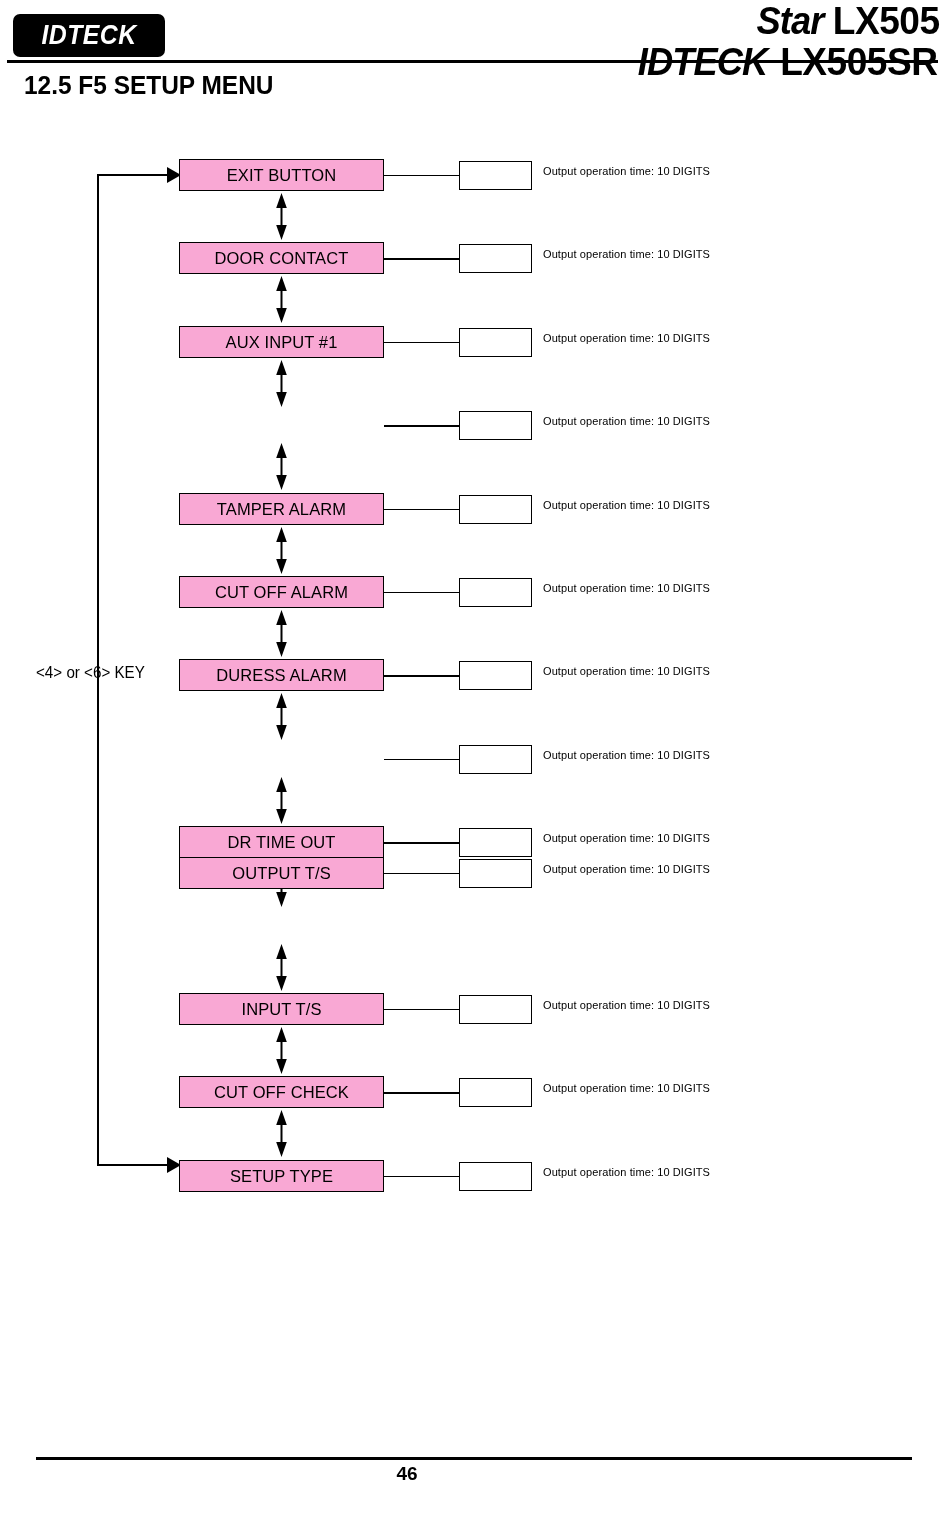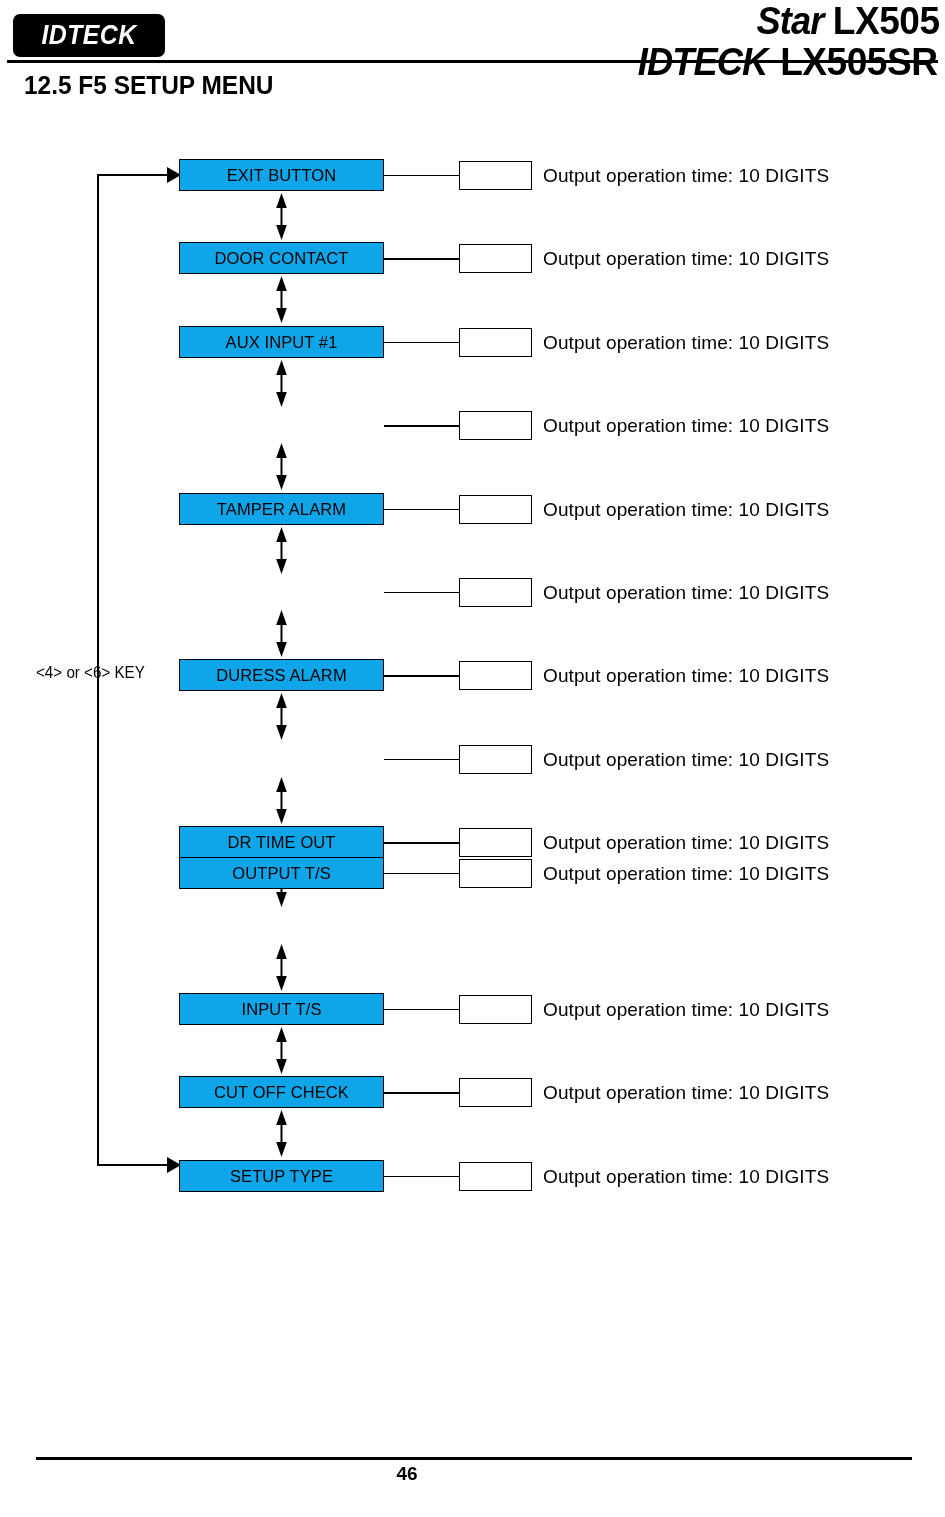--- a/index.html
+++ b/index.html
@@ -100,21 +100,21 @@
     position: absolute;
     left: 0;
     width: 945px;
     height: 34px;
   }
   .menu-box {
     position: absolute;
     left: 179px; top: 0;
     width: 205px; height: 32px;
     box-sizing: border-box;
-    background: #0ea5e9;
+    background: #f9a8d4;
     border: 1.6px solid #000000;
     line-height: 30px;
     text-align: center;
     font-size: 16.5px;
     letter-spacing: 0.1px;
     white-space: nowrap;
   }
   .value-connector {
     position: absolute;
     left: 384px; top: 16px;
@@ -125,21 +125,21 @@
     position: absolute;
     left: 459px; top: 2px;
     width: 73px; height: 29px;
     box-sizing: border-box;
     background: #ffffff;
     border: 1.3px solid #000000;
   }
   .value-label {
     position: absolute;
     left: 543px; top: 6px;
-    font-size: 19px;
+    font-size: 11px;
     white-space: nowrap;
     letter-spacing: 0.1px;
   }
 
   
   .row-arrow {
     position: absolute;
     left: 274px;
     width: 15px;
     height: 49px;
@@ -296,20 +296,21 @@
         <div class="value-connector"></div>
         <div class="value-box"></div>
         <div class="value-label">Output operation time: 10 DIGITS</div>
       </div>
       <div class="row-arrow" style="top: 525.6px;"><svg width="15" height="49" viewBox="0 0 15 49">
           <line x1="7.5" y1="6" x2="7.5" y2="43" stroke="#000" stroke-width="2"></line>
           <polygon points="7.5,1 2.2,16 12.8,16" fill="#000"></polygon>
           <polygon points="7.5,48 2.2,33 12.8,33" fill="#000"></polygon>
         </svg></div>
       <div class="menu-row" style="top: 576px;">
+        <div class="menu-box">CUT OFF ALARM</div>
         <div class="value-connector"></div>
         <div class="value-box"></div>
         <div class="value-label">Output operation time: 10 DIGITS</div>
       </div>
       <div class="row-arrow" style="top: 609px;"><svg width="15" height="49" viewBox="0 0 15 49">
           <line x1="7.5" y1="6" x2="7.5" y2="43" stroke="#000" stroke-width="2"></line>
           <polygon points="7.5,1 2.2,16 12.8,16" fill="#000"></polygon>
           <polygon points="7.5,48 2.2,33 12.8,33" fill="#000"></polygon>
         </svg></div>
       <div class="menu-row" style="top: 659.4px;">

